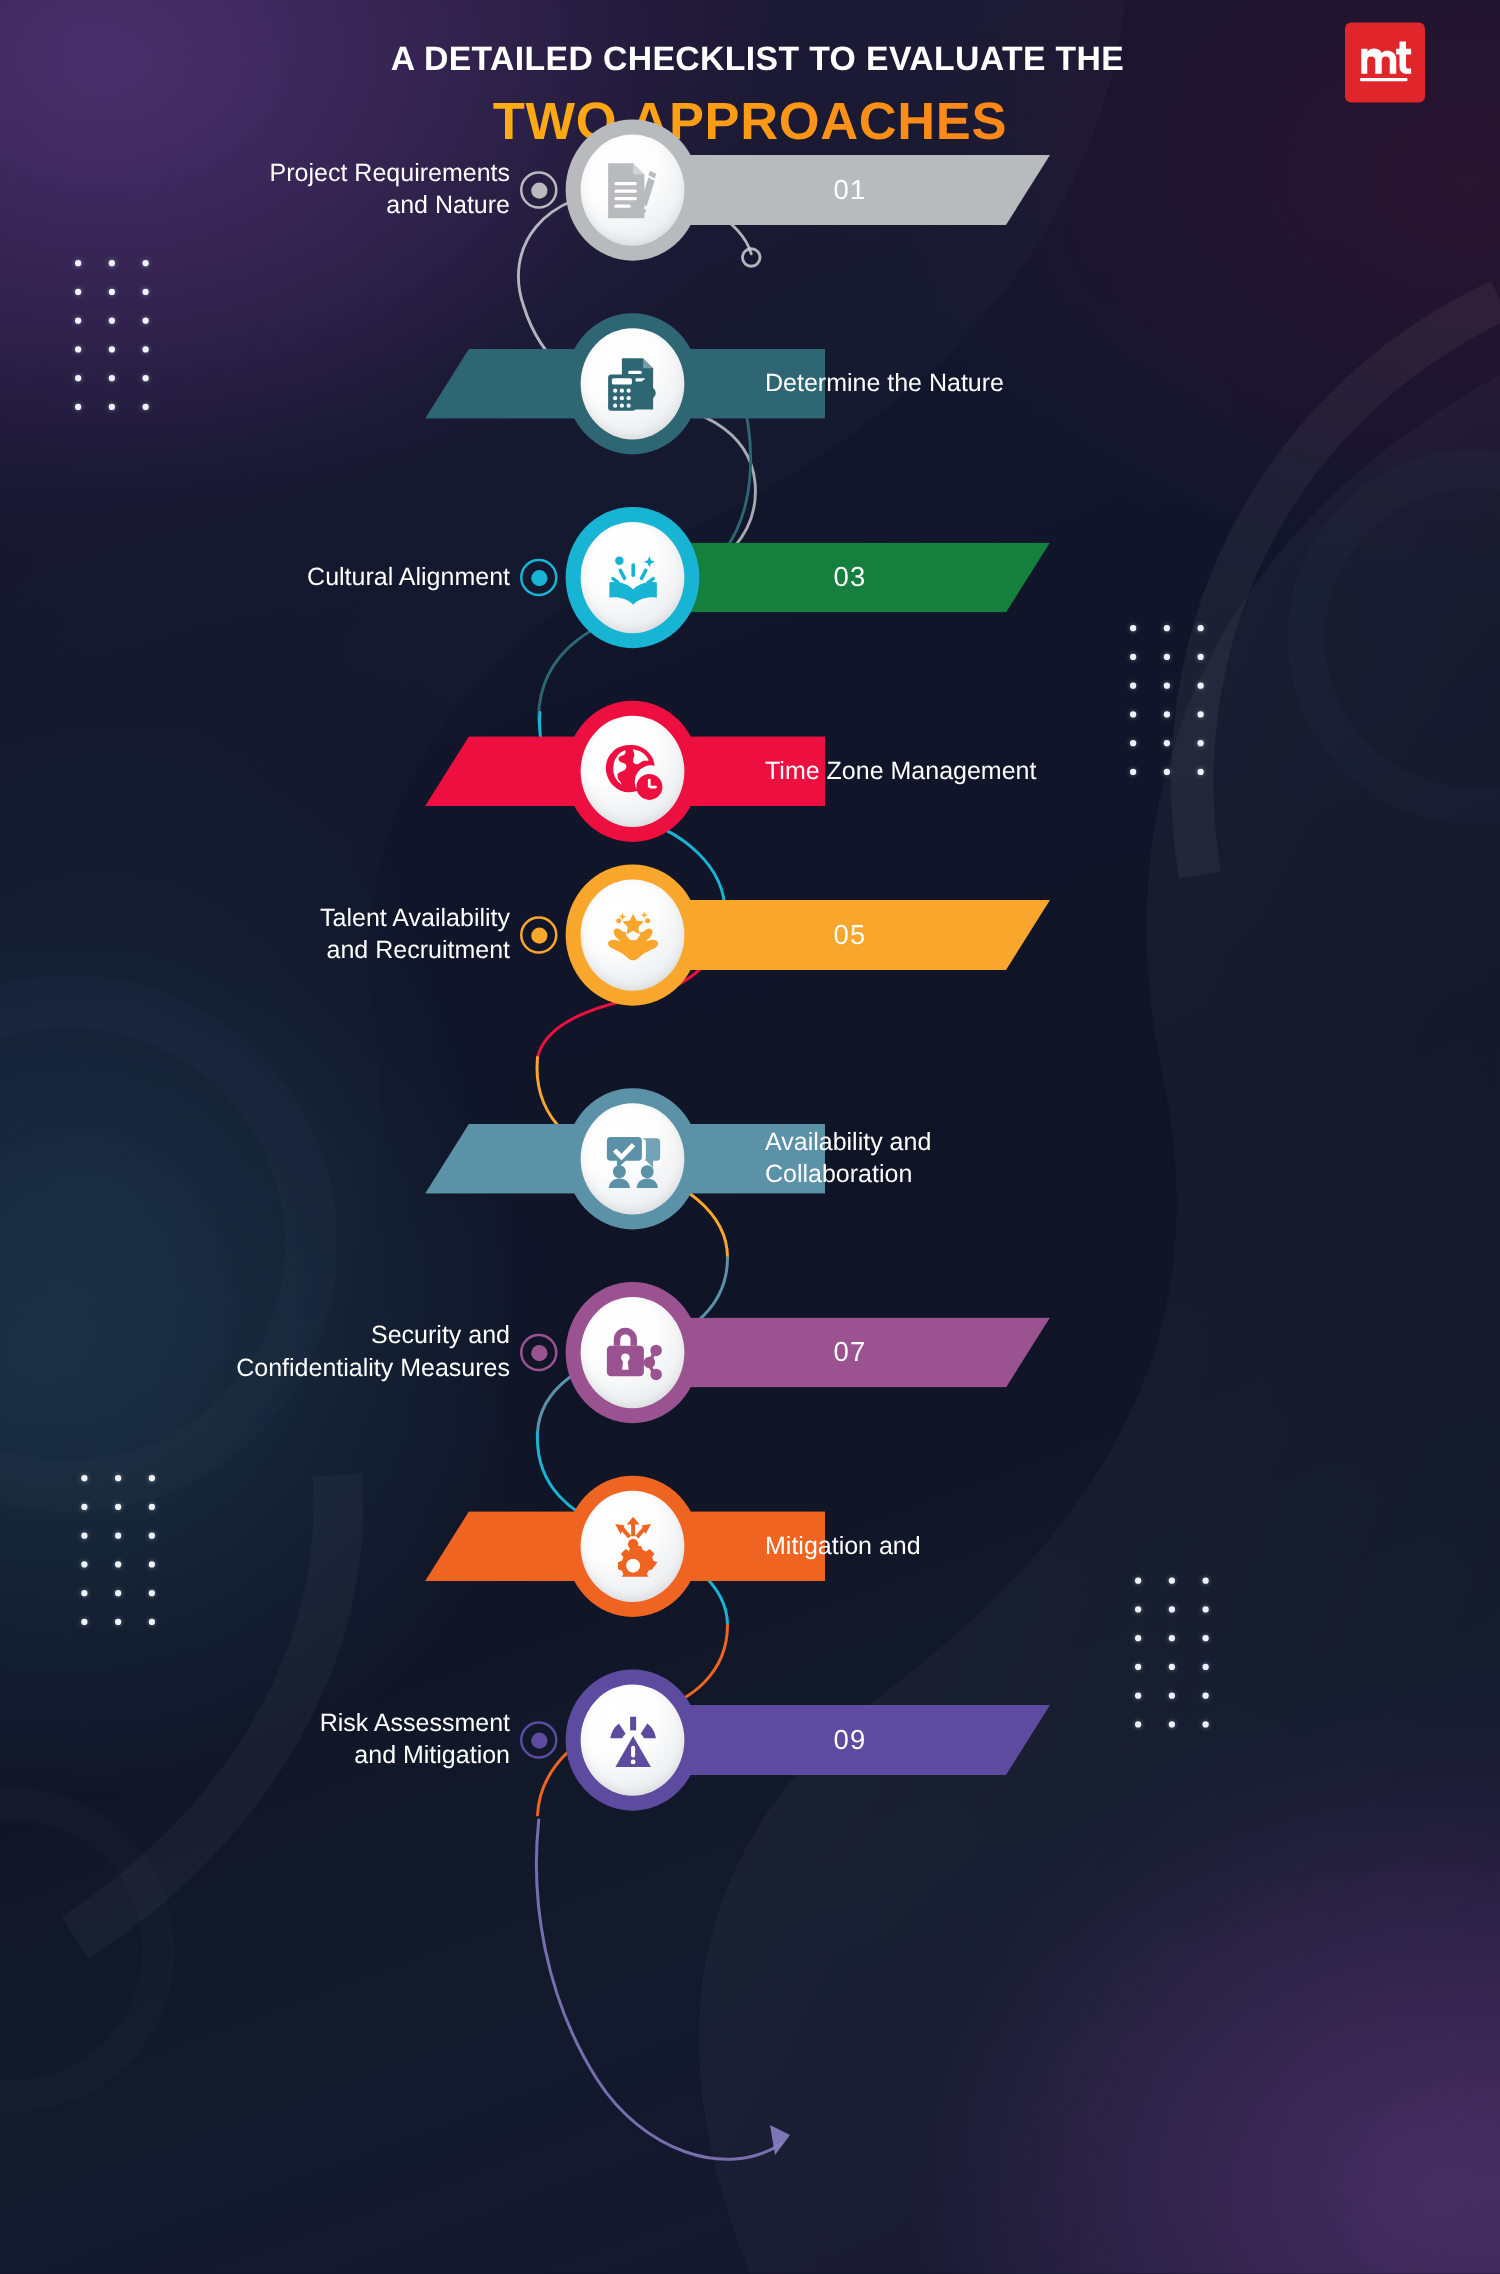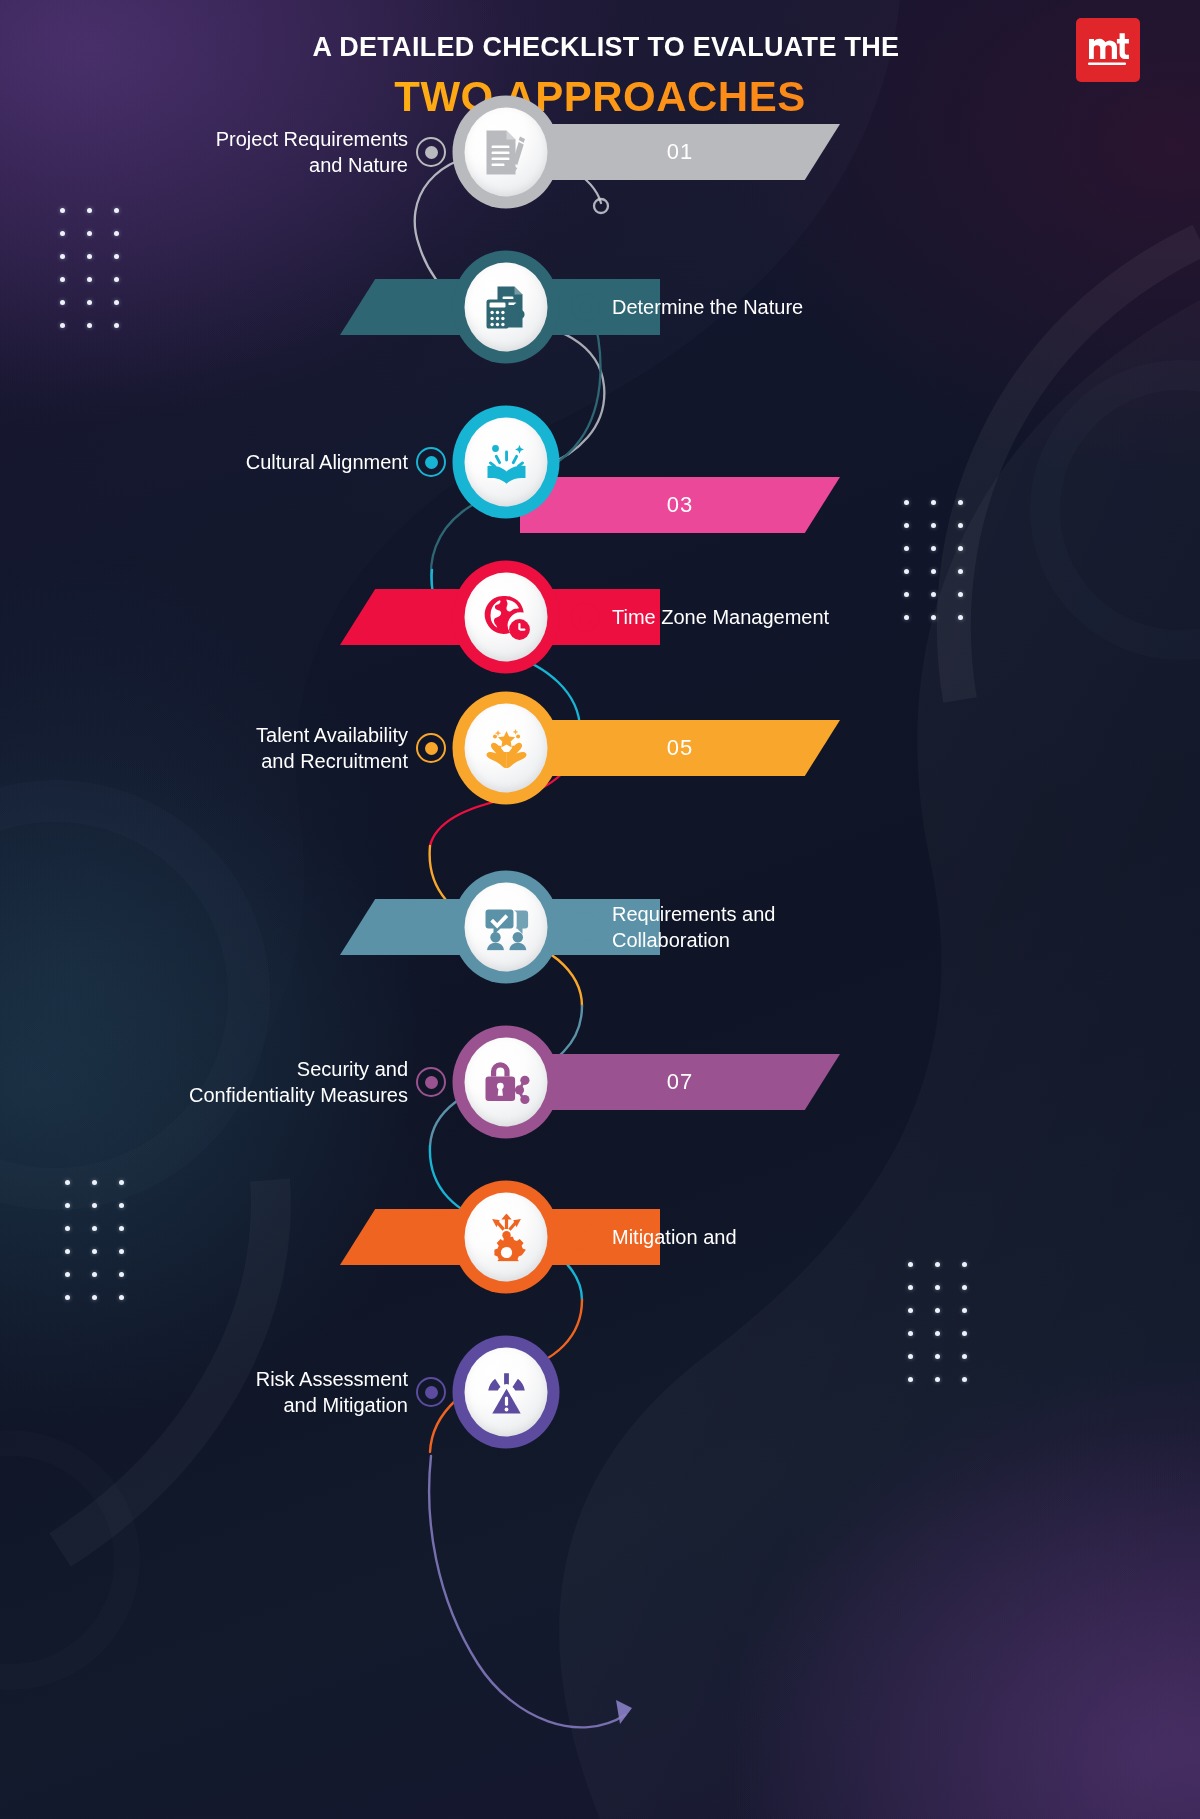--- a/index.html
+++ b/index.html
@@ -306,21 +306,21 @@
         </div>
       </div>
       <div class="node rnode" style="border-color: rgb(46, 102, 115);">
         <b style="background: rgb(46, 102, 115);"></b>
       </div>
       <div class="label rgt">
         <div>Determine the Nature</div>
       </div>
     </div>
     <div class="row" style="top: 387px;">
-      <div class="banner right" style="background: #ec4899; margin-top: 43px;">
+      <div class="banner right" style="background: #15803d;">
         <span class="num">03</span>
       </div>
       <div class="circle" style="background: rgb(24, 180, 212);">
         <div class="inner">
           <svg width="48" height="48" viewBox="0 0 48 48">
             <g fill="#18b4d4">
     <circle cx="13" cy="10" r="3.4"></circle>
     <path d="M37 6.5l1.3 3.1 3.1 1.3-3.1 1.3-1.3 3.1-1.3-3.1-3.1-1.3 3.1-1.3z"></path>
     <rect x="22.6" y="12" width="2.9" height="11" rx="1.4"></rect>
     <rect x="14" y="16" width="2.9" height="10" rx="1.4" transform="rotate(-28 15.4 21)"></rect>
@@ -410,21 +410,21 @@
     <circle cx="35.3" cy="32.8" r="5.2"></circle>
               <path d="M26.9 45.8c0-4.7 3.8-7.6 8.4-7.6s8.4 2.9 8.4 7.6z"></path>
             </g>
           </svg>
         </div>
       </div>
       <div class="node rnode" style="border-color: rgb(91, 146, 168);">
         <b style="background: rgb(91, 146, 168);"></b>
       </div>
       <div class="label rgt">
-        <div>Requirements and</div>
+        <div>Availability and</div>
         <div>Collaboration</div>
       </div>
     </div>
     <div class="row" style="top: 1007px;">
       <div class="banner right" style="background: rgb(154, 83, 144);">
         <span class="num">07</span>
       </div>
       <div class="circle" style="background: rgb(154, 83, 144);">
         <div class="inner">
           <svg width="50" height="48" viewBox="0 0 50 48">
@@ -476,20 +476,23 @@
         </div>
       </div>
       <div class="node rnode" style="border-color: rgb(239, 100, 32);">
         <b style="background: rgb(239, 100, 32);"></b>
       </div>
       <div class="label rgt">
         <div>Mitigation and</div>
       </div>
     </div>
     <div class="row" style="top: 1317px;">
+      <div class="banner right" style="background: rgb(92, 75, 158);">
+        <span class="num">09</span>
+      </div>
       <div class="circle" style="background: rgb(92, 75, 158);">
         <div class="inner">
           <svg width="48" height="48" viewBox="0 0 48 48">
             <g fill="#5c4b9e">
     <path d="M24 5.4A20.2 20.2 0 0 0 4.2 22.3h10.2A10.4 10.4 0 0 1 24 16.1a10.4 10.4 0 0 1 9.6 6.2h10.2A20.2 20.2 0 0 0 24 5.4z" fill-opacity="0"></path>
     <path d="M12.6 10.2L18 18.5A9.7 9.7 0 0 0 15.3 22H5.7a19 19 0 0 1 6.9-11.8z"></path>
     <path d="M35.4 10.2L30 18.5a9.7 9.7 0 0 1 2.7 3.5h9.6a19 19 0 0 0-6.9-11.8z"></path>
     <path d="M21.6 4.8h4.8v11.1a10 10 0 0 0-4.8 0z"></path>
     <path d="M24 20.2L38.2 45H9.8z"></path>
     <g fill="#fff">

